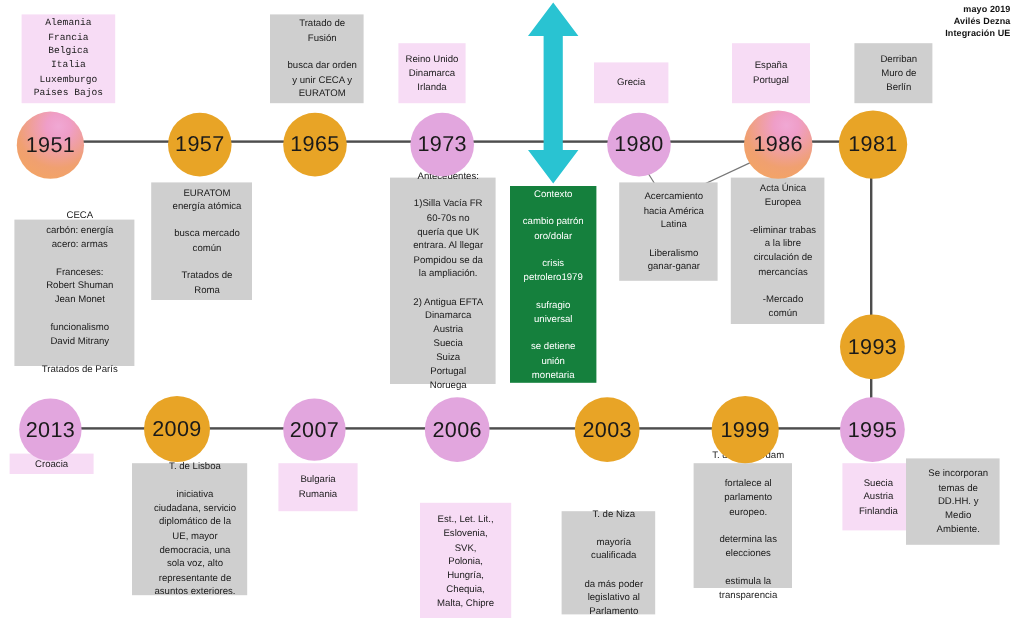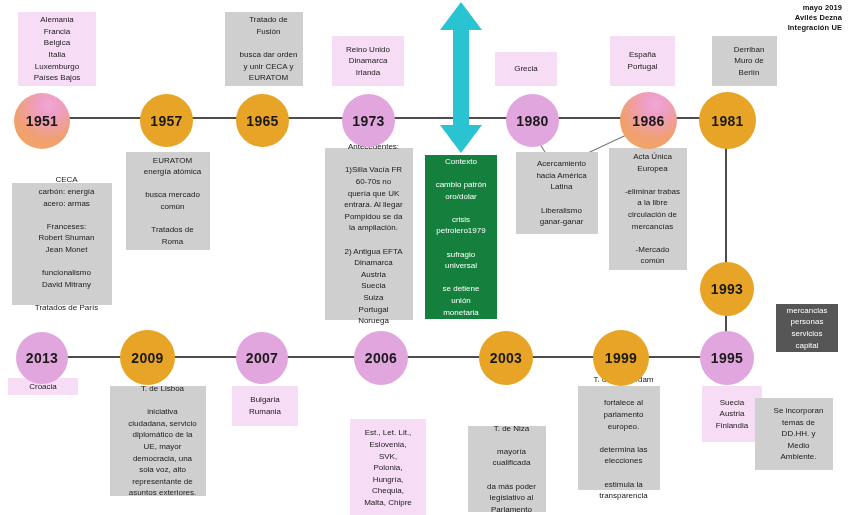--- a/index.html
+++ b/index.html
@@ -45,22 +45,22 @@
     background: #4d4d4d;
   }
 
   
   .node {
     position: absolute;
     border-radius: 50%;
     display: flex;
     align-items: center;
     justify-content: center;
-    font-size: 14px;
-    font-weight: bold;
+    font-size: 18px;
+    font-weight: normal;
     color: #1a1a1a;
     letter-spacing: .3px;
     z-index: 5;
   }
   .node.orange { background: #e8a426; }
   .node.pink   { background: #e2a6de; }
   .node.grad   { background: radial-gradient(circle at 62% 22%, #f0a8d4 0%, #ef9ec8 18%, #f0a070 62%, #f5a75e 100%); }
 
   
   .box {
@@ -113,35 +113,35 @@
 
   <div class="diag" style="left:533px; top:132px; width:28px; transform:rotate(58deg);"></div>
   <div class="diag" style="left:634px; top:132px; width:85px; transform:rotate(155deg);"></div>
 
   <div class="arrow-wrap" style="left:436px; top:0px;">
     <svg width="50" height="155" viewBox="0 0 50 155">
       <polygon points="25,2 46,30 33,30 33,125 46,125 25,153 4,125 17,125 17,30 4,30" fill="#29c3d2"></polygon>
     </svg>
   </div>
 
-  <div class="box pink" style="left:18px; top:12px; width:78px; height:74px;">Alemania
+  <div class="box pink" style="left:18px; top:12px; width:78px; height:74px;font-family:Liberation Mono, monospace;">Alemania
 Francia
 Belgica
 Italia
 Luxemburgo
 Países Bajos</div>
 
   <div class="box gray" style="left:225px; top:12px; width:78px; height:74px;">Tratado de
 Fusión
 
 busca dar orden
 y unir CECA y
 EURATOM</div>
 
-  <div class="box pink" style="left:332px; top:36px; width:72px; height:50px;">Reino Unido
+  <div class="box pink" style="left:332px; top:36px; width:56px; height:50px;">Reino Unido
 Dinamarca
 Irlanda</div>
 
   <div class="box pink" style="left:495px; top:52px; width:62px; height:34px;">Grecia</div>
 
   <div class="box pink" style="left:610px; top:36px; width:65px; height:50px;">España
 Portugal</div>
 
   <div class="box gray" style="left:712px; top:36px; width:65px; height:50px;">Derriban
 Muro de
@@ -223,24 +223,20 @@
 
 -eliminar trabas
 a la libre
 circulación de
 mercancías
 
 -Mercado
 común</div>
 
 
-  <div class="box dark" style="left:776px; top:304px; width:62px; height:48px;">mercancias
-personas
-servicios
-capital</div>
 
   <div class="node pink" style="left:16px;  top:332px; width:52px; height:52px;">2013</div>
   <div class="node orange" style="left:120px; top:330px; width:55px; height:55px;">2009</div>
   <div class="node pink" style="left:236px; top:332px; width:52px; height:52px;">2007</div>
   <div class="node pink" style="left:354px; top:331px; width:54px; height:54px;">2006</div>
   <div class="node orange" style="left:479px; top:331px; width:54px; height:54px;">2003</div>
   <div class="node orange" style="left:593px; top:330px; width:56px; height:56px;">1999</div>
   <div class="node pink" style="left:700px; top:331px; width:54px; height:54px;">1995</div>
 
   <div class="box pink" style="left:8px; top:378px; width:70px; height:17px;">Croacia</div>
@@ -285,19 +281,19 @@
 determina las
 elecciones
 
 estimula la
 transparencia</div>
 
   <div class="box pink" style="left:702px; top:386px; width:60px; height:56px;">Suecia
 Austria
 Finlandia</div>
 
-  <div class="box gray" style="left:755px; top:398px; width:78px; height:72px;">Se incorporan
+  <div class="box gray" style="left:755px; top:382px; width:78px; height:72px;">Se incorporan
 temas de
 DD.HH. y
 Medio
 Ambiente.</div>
 
 </div>
 
 </body></html>

